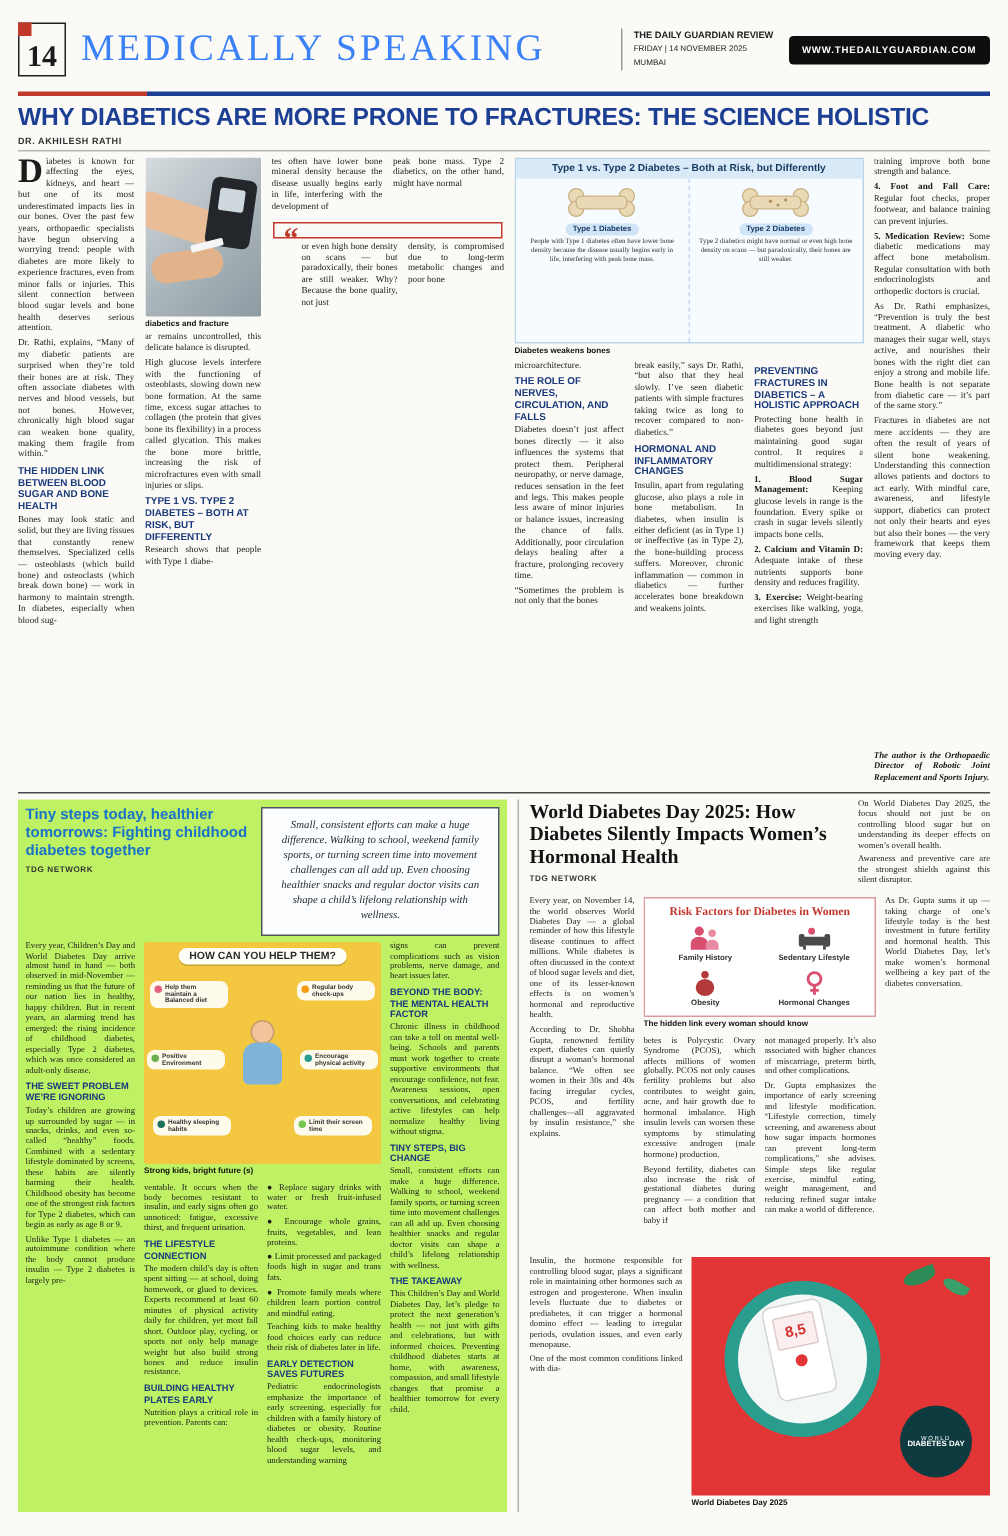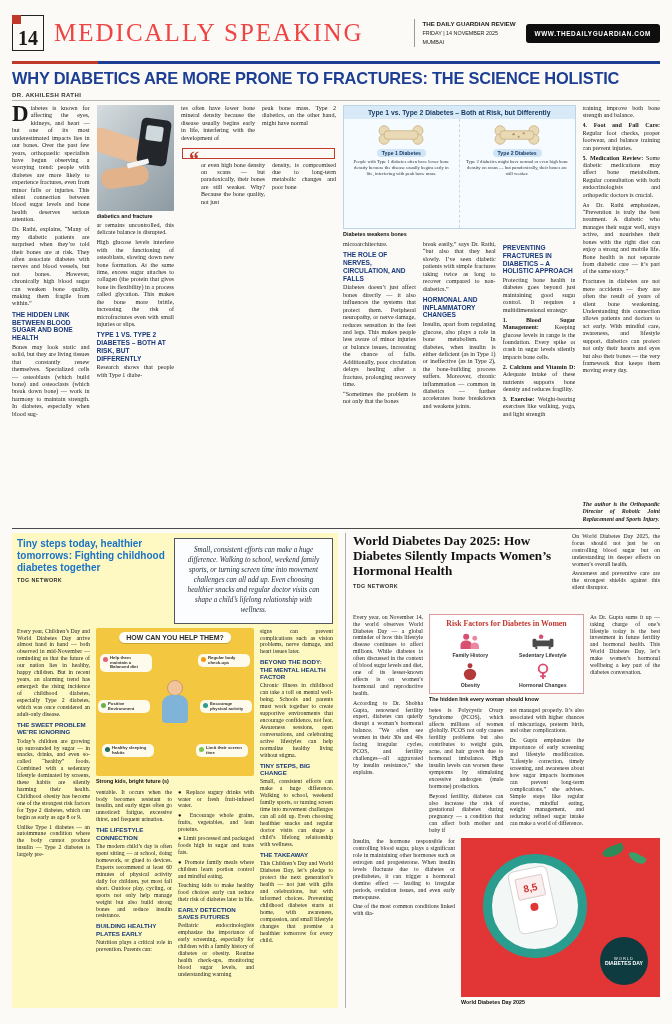--- a/index.html
+++ b/index.html
@@ -3,21 +3,21 @@
 <meta charset="utf-8">
 <style>
   *{box-sizing:border-box;margin:0;padding:0}
   html,body{background:#8a8a8a}
   .page{width:672px;height:1024px;margin:0 auto;background:#fbfaf7;padding:10px 12px 6px;position:relative;overflow:hidden;font-family:"Liberation Serif",serif;color:#1b1b1b}
 
   
   .masthead{display:flex;align-items:center;gap:10px;height:46px}
   .numbox{width:32px;height:36px;border:1.5px solid #222;position:relative;display:flex;align-items:flex-end;justify-content:center;font-size:20px;font-weight:bold}
   .numbox .red-corner{position:absolute;top:-1.5px;left:-1.5px;width:9px;height:9px;background:#c0392b}
-  .mast-title{font-size:25px;letter-spacing:2px;font-weight:normal;color:#ef4444;white-space:nowrap}
+  .mast-title{font-size:25px;letter-spacing:2px;font-weight:normal;color:#3b82f6;white-space:nowrap}
   .mast-meta{margin-left:auto;border-left:1px solid #9a9a9a;padding-left:7px;font-family:"Liberation Sans",sans-serif;font-size:5.4px;line-height:1.7;color:#222;white-space:nowrap}
   .mast-meta .b{font-weight:bold;font-size:6.2px}
   .pill{background:#0e0e0e;color:#fff;font-family:"Liberation Sans",sans-serif;font-weight:bold;font-size:6.4px;letter-spacing:.6px;padding:6px 9px;border-radius:3px;white-space:nowrap}
   .top-rule{height:3px;margin-top:5px;background:linear-gradient(90deg,#c0392b 0 86px,#1c3f94 86px)}
 
   
   .main-headline{margin-top:5px;font-family:"Liberation Sans",sans-serif;font-weight:bold;font-size:16.4px;letter-spacing:-.2px;color:#1c3f94;white-space:nowrap}
   .byline-row{margin-top:4px;padding-bottom:2px;border-bottom:1px solid #b5b5b5;font-family:"Liberation Sans",sans-serif;font-size:6px;font-weight:bold;letter-spacing:.4px;color:#333}
   .art-cols{display:flex;gap:7px;margin-top:4px;height:418px;overflow:hidden}
   .c{flex:1;min-width:0;overflow:hidden}
@@ -53,21 +53,21 @@
   .info-text{font-size:4.7px;line-height:1.28;color:#333;text-align:center}
   .tri-minis{display:flex;gap:7px;flex:1;overflow:hidden;margin-top:1px}
   .tri-minis>div{flex:1;min-width:0;overflow:hidden}
   .col-flex{display:flex;flex-direction:column}
   .col-flex .grow{flex:1;overflow:hidden}
   .author{font-style:italic;font-weight:bold;font-size:5.9px;line-height:1.25;margin-top:2px;text-align:justify}
 
   
   .bottom-wrap{border-top:1px solid #4a4a4a;margin-top:5px;padding-top:4px;display:flex;gap:7px;height:480px}
   .vdiv{width:1px;background:#b0b0b0}
-  .tiny{flex:0 0 326px;background:#fef9c3;padding:5px;display:flex;flex-direction:column;min-width:0}
+  .tiny{flex:0 0 326px;background:#bef264;padding:5px;display:flex;flex-direction:column;min-width:0}
   .tiny-top{display:flex;gap:7px}
   .tiny-headwrap{flex:0 0 150px}
   .tiny-headline{font-family:"Liberation Sans",sans-serif;font-weight:bold;font-size:10px;line-height:1.18;color:#1a73c6}
   .byline{font-family:"Liberation Sans",sans-serif;font-weight:bold;font-size:5.4px;letter-spacing:.4px;color:#333;margin-top:4px}
   .quote-box{flex:1;border:1px solid #50575e;background:#fbfdff;padding:7px 10px;font-style:italic;font-size:7.2px;line-height:1.38;text-align:center;color:#1d2530;display:flex;align-items:center}
   .tiny-body{display:flex;gap:6px;flex:1;margin-top:4px;overflow:hidden}
   .t-side{flex:0 0 73px;min-width:0;overflow:hidden}
   .t-center{flex:1;min-width:0;display:flex;flex-direction:column;overflow:hidden}
   .t-minirow{flex:1;display:flex;gap:6px;margin-top:2px;overflow:hidden}
   .t-minirow>div{flex:1;min-width:0;overflow:hidden}
@@ -82,21 +82,21 @@
   .chip2{right:4px;top:26px}.chip2 .dot{background:#f39c12}
   .chip3{left:2px;top:72px}.chip3 .dot{background:#6ab04c}
   .chip4{right:2px;top:72px}.chip4 .dot{background:#2a9d8f}
   .chip5{left:6px;top:116px}.chip5 .dot{background:#1e6f5c}
   .chip6{right:6px;top:116px}.chip6 .dot{background:#78c850}
 
   .wdd{flex:1;min-width:0;display:flex;flex-direction:column;overflow:hidden}
   .wdd-top{display:flex;gap:7px}
   .wdd-headwrap{flex:0 0 212px}
   .wdd-headline{font-family:"Liberation Serif",serif;font-weight:bold;font-size:13.2px;line-height:1.15;color:#131313}
-  .wdd-body{display:flex;gap:6px;flex:1;margin-top:20px;overflow:hidden}
+  .wdd-body{display:flex;gap:6px;flex:1;margin-top:4px;overflow:hidden}
   .w-side{flex:0 0 70px;min-width:0;overflow:hidden}
   .w-center{flex:1;min-width:0;display:flex;flex-direction:column;overflow:hidden}
   .w-minirow{flex:1;display:flex;gap:6px;margin-top:2px;overflow:hidden}
   .w-minirow>div{flex:1;min-width:0;overflow:hidden}
 
   .risk-box{border:1.5px solid #dc9a9a;background:#fff;padding:2px 2px 3px}
   .risk-title{font-family:"Liberation Serif",serif;font-weight:bold;font-size:7.8px;color:#c0362c;text-align:center;padding:2px 0 3px}
   .risk-grid{display:grid;grid-template-columns:1fr 1fr;gap:4px 4px;padding:1px 4px 2px}
   .risk-item{display:flex;flex-direction:column;align-items:center;gap:1px}
   .risk-item svg{width:24px;height:19px}

